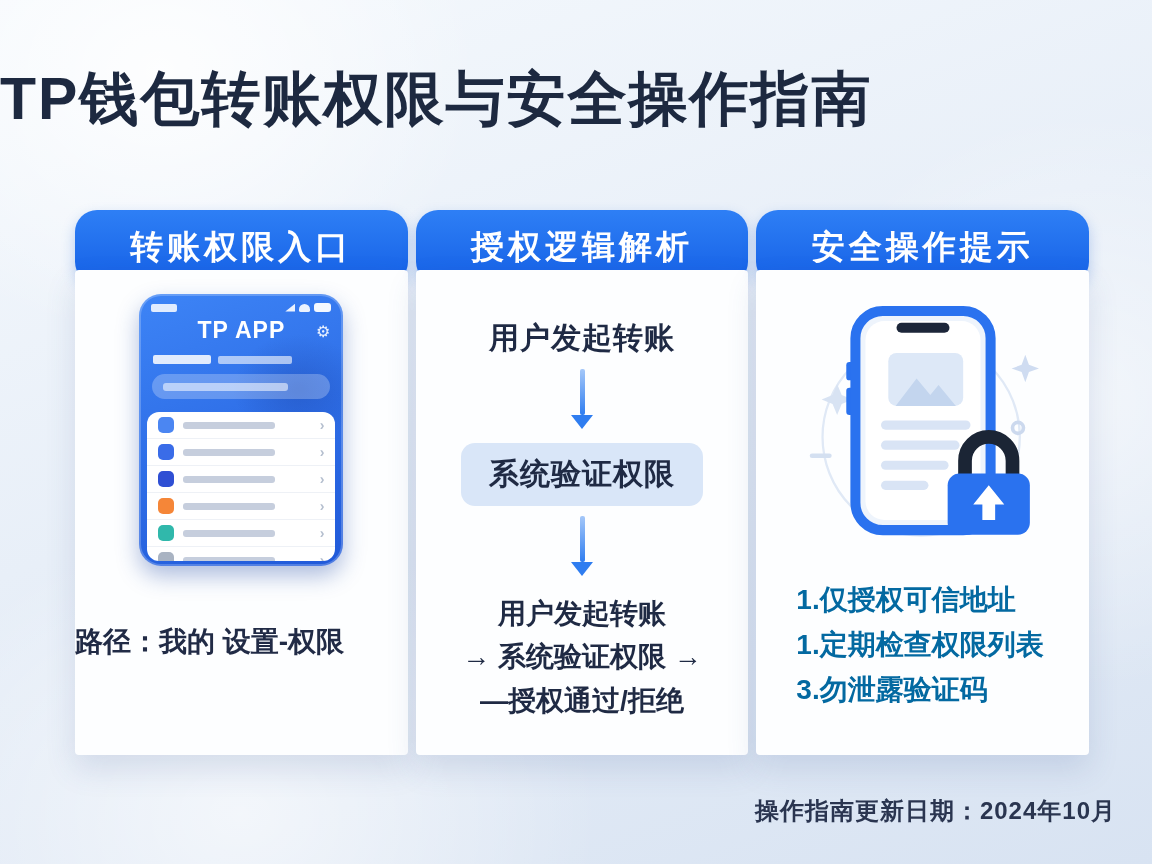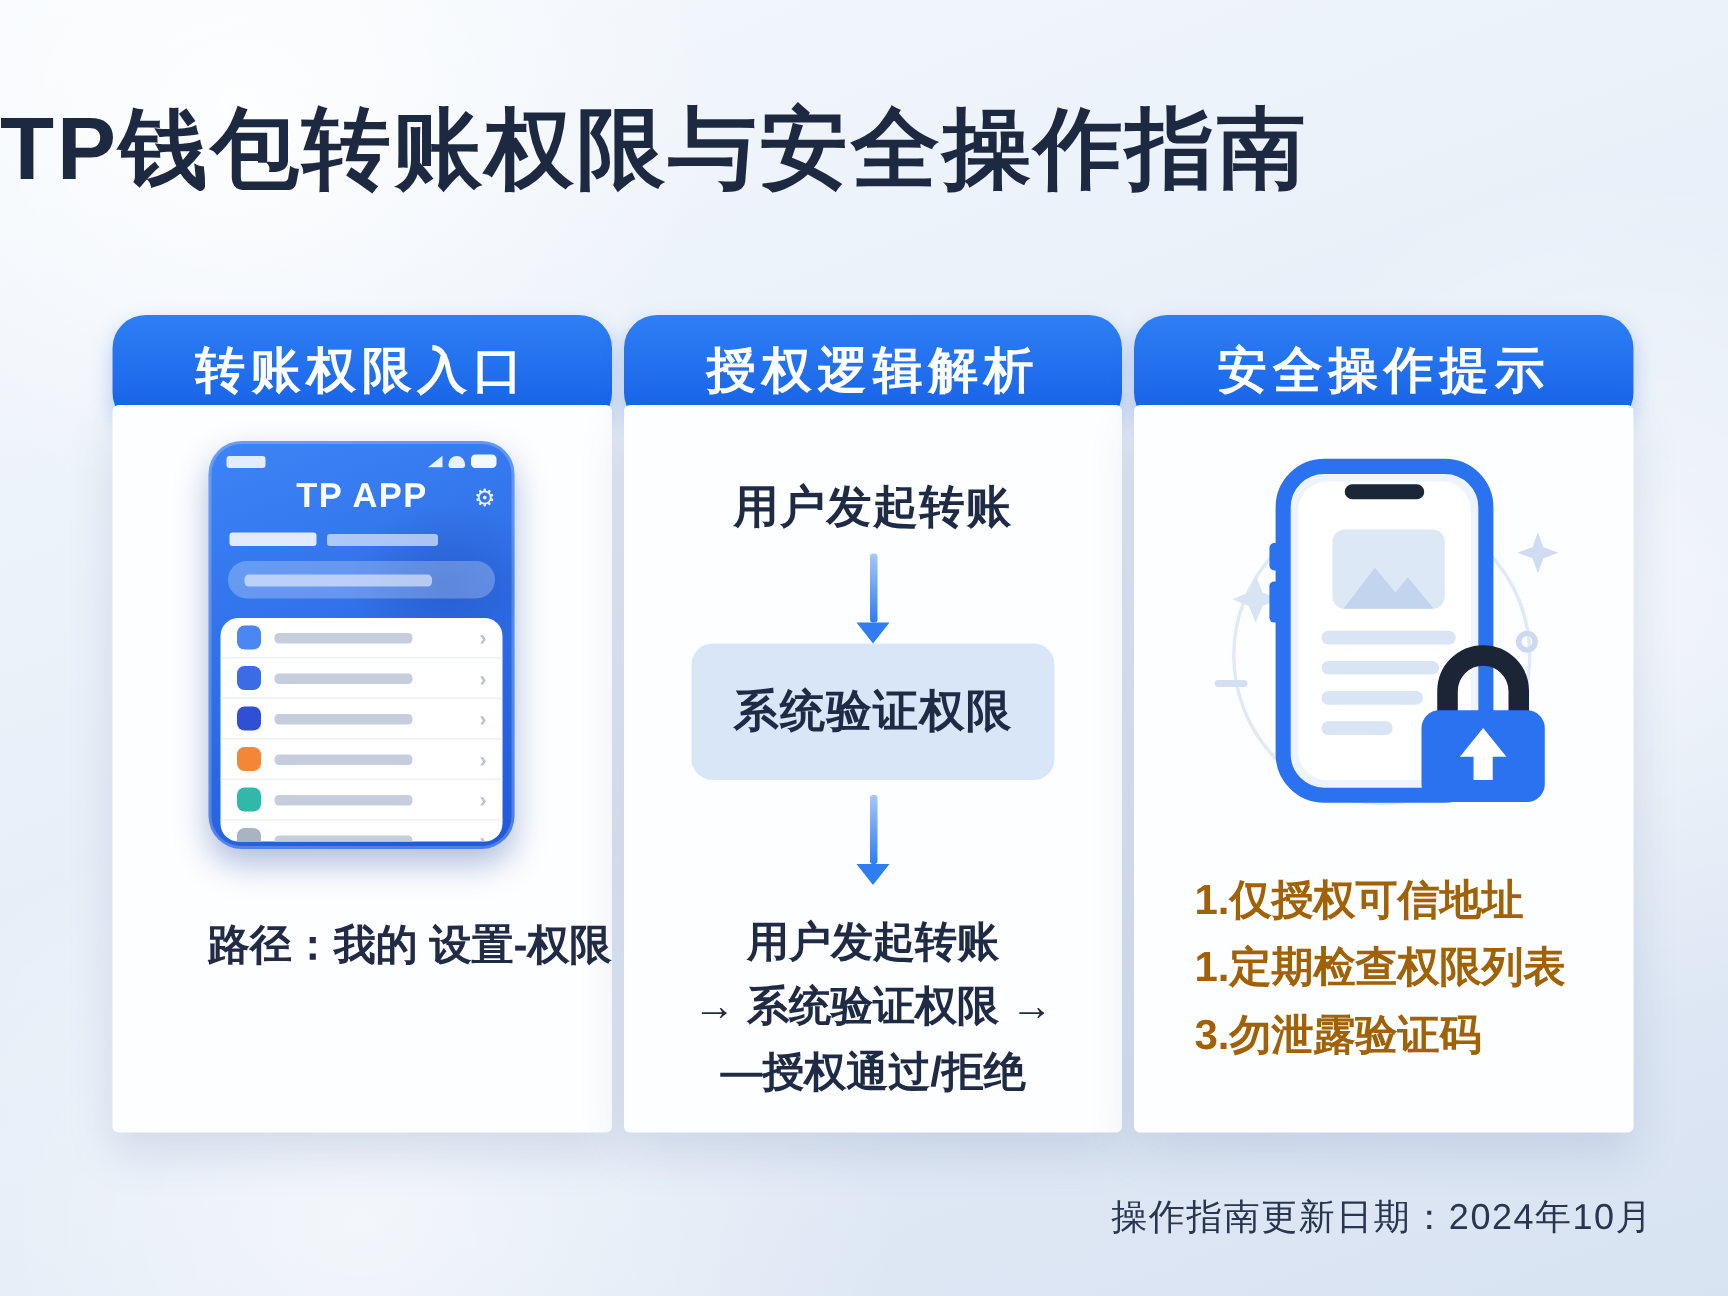--- a/index.html
+++ b/index.html
@@ -74,43 +74,43 @@
   .phone-panel {
     position:absolute; left:8px; right:8px; top:118px; bottom:5px;
     background:#ffffff; border-radius:12px; overflow:hidden; z-index:1;
   }
   .p-row { display:flex; align-items:center; gap:9px; height:27px; padding:0 11px;
            border-bottom:1px solid #eef1f6; }
   .p-icon { width:16px; height:16px; border-radius:5px; flex:none; }
   .p-bar { height:7px; width:92px; background:#c6cedd; border-radius:3px; }
   .p-chevron { margin-left:auto; color:#b5bfcf; font-size:14px; font-weight:700; line-height:1; }
 
-  .path-text { margin-top:44px; text-align:right; font-size:28px; font-weight:800;
+  .path-text { margin-top:56px; text-align:left; font-size:28px; font-weight:800;
                color:#212b46; line-height:1.45; }
 
   
   .flow { padding-top:48px; text-align:center; }
   .flow-step { font-size:30px; font-weight:800; color:#1f2a44; letter-spacing:1px; }
   .arrow { margin:10px auto 0; width:24px; }
   .arrow-line { width:5px; height:46px; margin:0 auto;
                 background:linear-gradient(180deg,#a5c8f9,#2f7df0); border-radius:2px; }
   .arrow-head { width:0; height:0; margin:0 auto;
                 border-left:11px solid transparent; border-right:11px solid transparent;
                 border-top:14px solid #2f7df0; }
-  .flow-box { display:inline-block; background:#d9e6f8; border-radius:14px;
-              padding:25px 28px; font-size:30px; font-weight:800; color:#1f2a44; letter-spacing:1px; }
+  .flow-box { display:inline-block; margin-top:14px; background:#d9e6f8; border-radius:14px;
+              padding:11px 28px; font-size:30px; font-weight:800; color:#1f2a44; letter-spacing:1px; }
   .flow-summary { margin-top:16px; font-size:28px; font-weight:800; color:#1f2a44; line-height:1.55; }
 
   
   .illus { display:block; margin:12px auto 0; }
-  .tips { padding:8px 32px 0 40px; font-size:28px; font-weight:800; color:#a16207; line-height:1.6; }
+  .tips { padding:8px 32px 0 40px; font-size:28px; font-weight:800; color:#0369a1; line-height:1.6; }
 
   .footer-note {
-    position:absolute; top:795px; right:50px;
-    font-size:24px; font-weight:400; color:#2a3550; letter-spacing:1px;
+    position:absolute; top:795px; right:36px;
+    font-size:24px; font-weight:700; color:#2a3550; letter-spacing:1px;
   }
 </style>
 </head>
 <body>
 
 <div class="bg-shape bg-1"></div>
 <div class="bg-shape bg-2"></div>
 <div class="bg-shape bg-3"></div>
 
 <h1 class="page-title">TP钱包转账权限与安全操作指南</h1>

